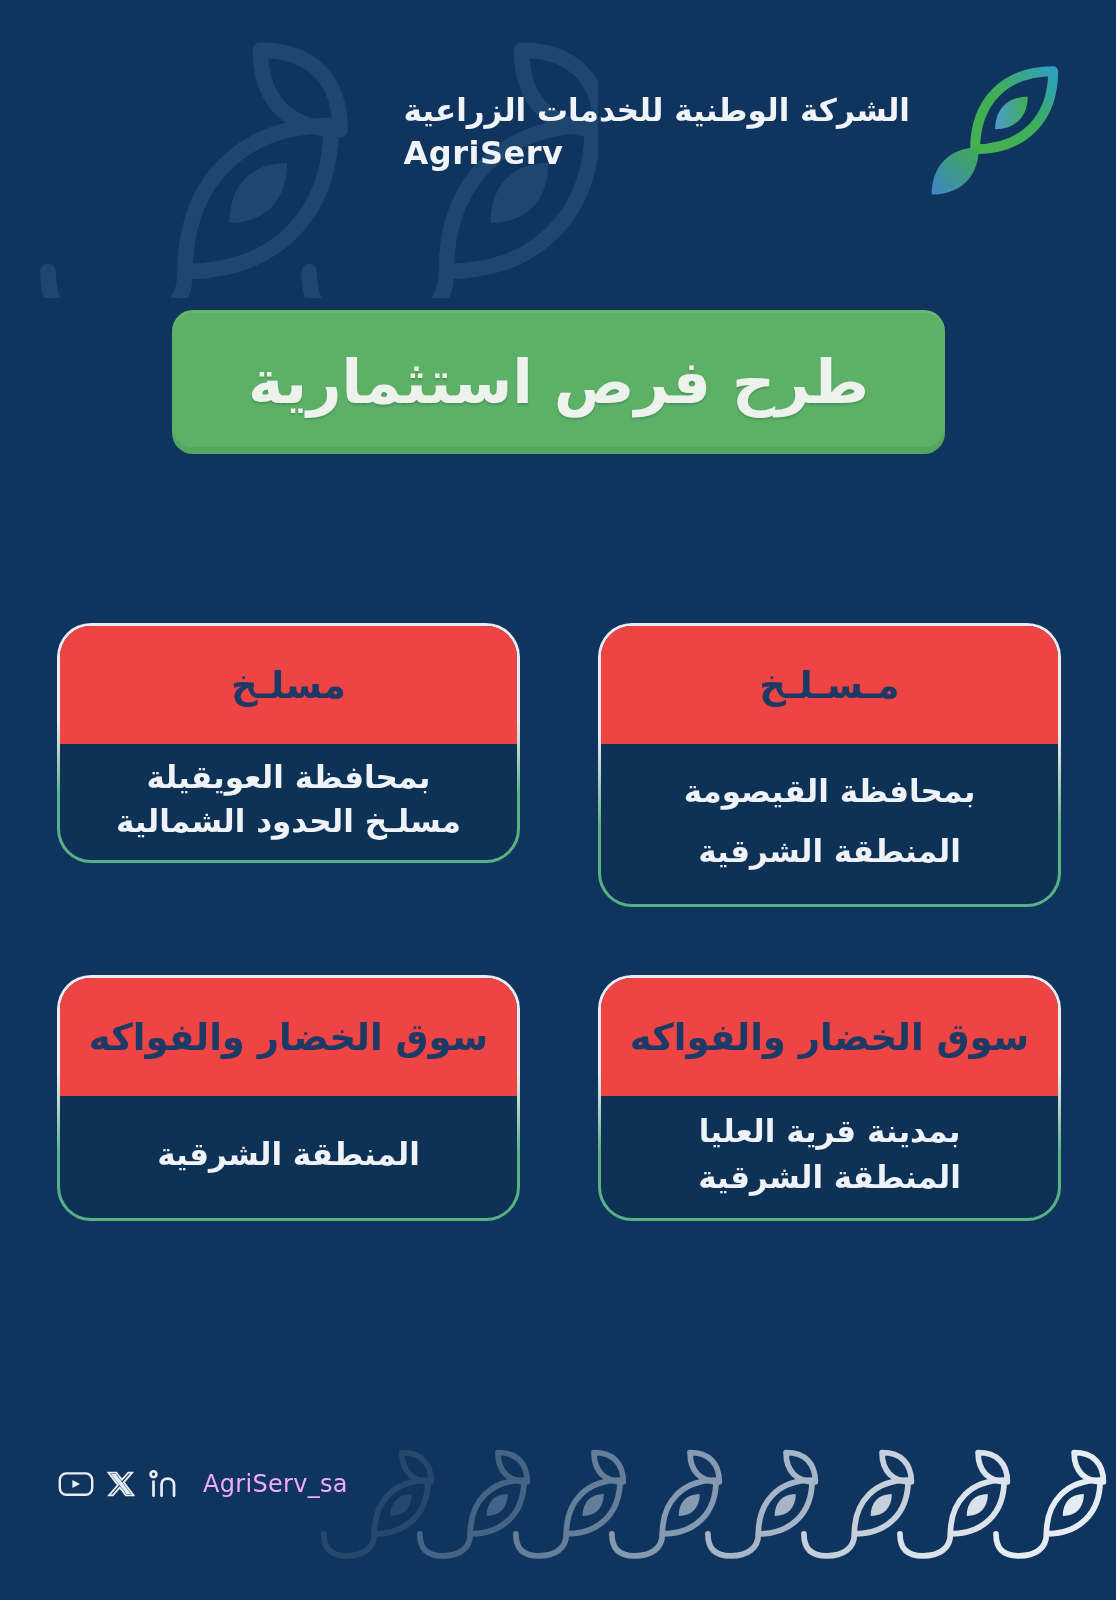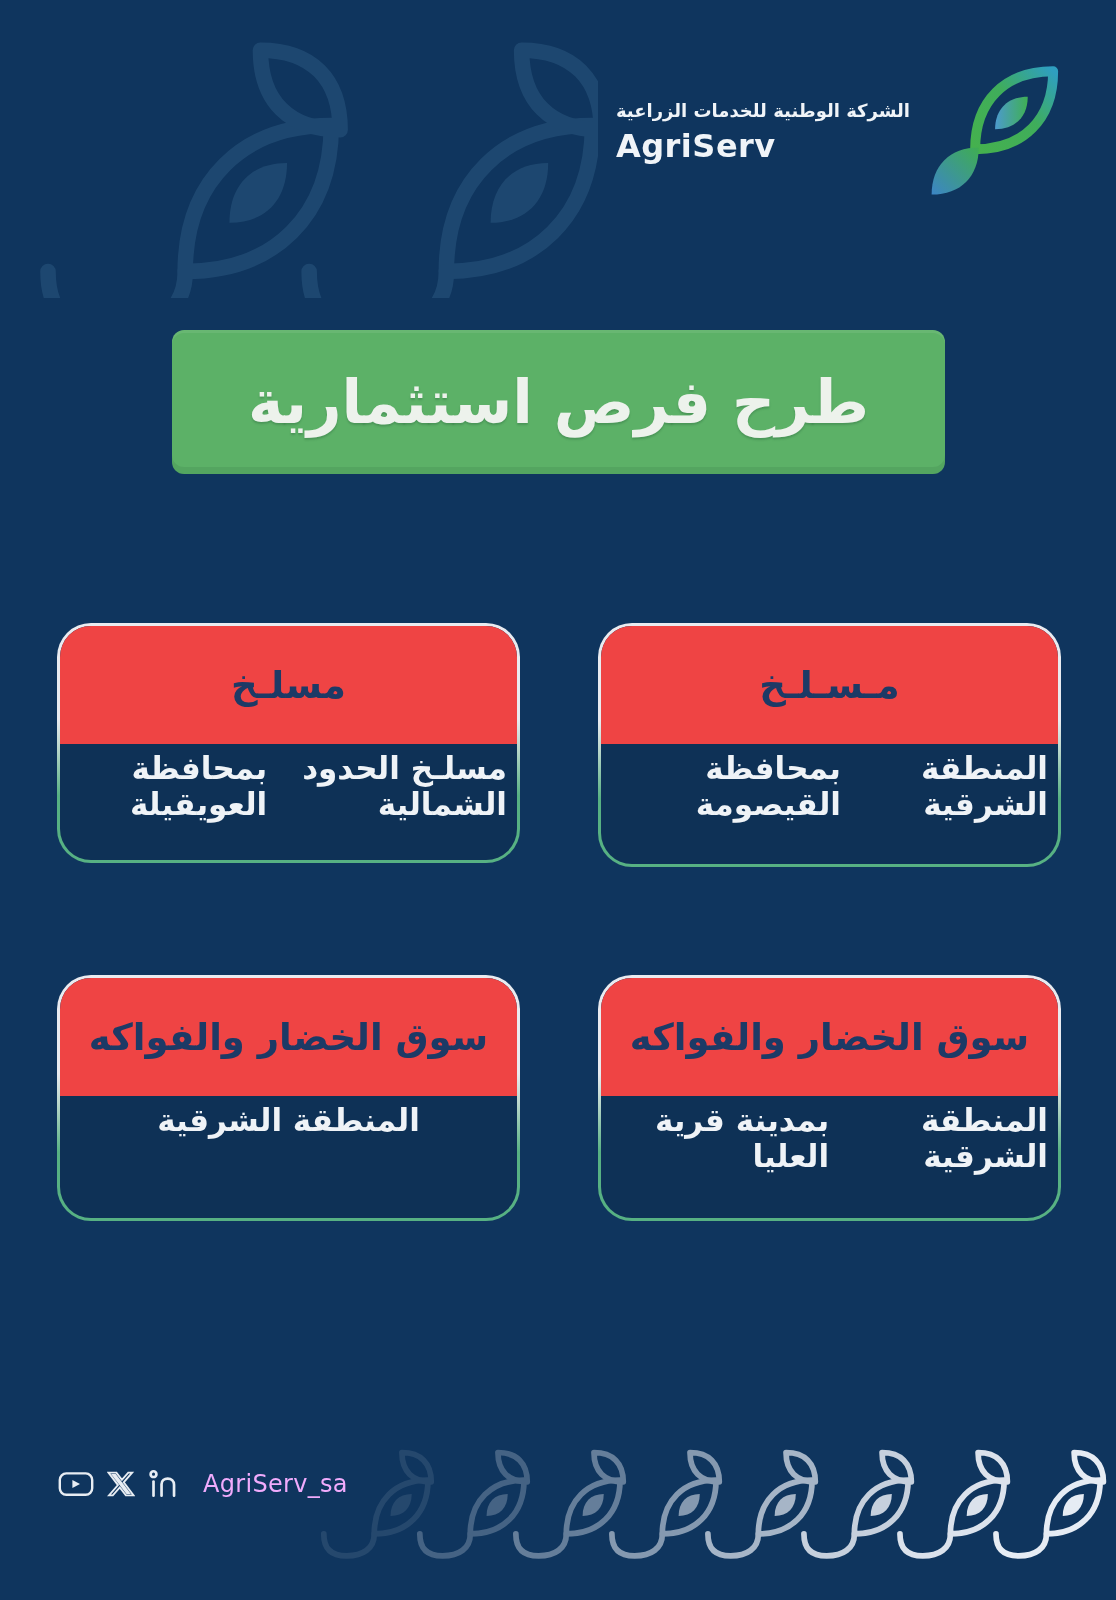--- a/index.html
+++ b/index.html
@@ -8,57 +8,56 @@
     width:1116px;height:1600px;
     background:#0F355E;
     overflow:hidden;
     font-family:"DejaVu Sans","Liberation Sans",sans-serif;
   }
   
   .watermark{position:absolute;left:38px;top:28px;opacity:.55;}
   
   .brand{position:absolute;top:58px;right:52px;display:flex;align-items:center;gap:18px;}
   .brand-text{display:flex;flex-direction:column;align-items:flex-end;gap:6px;direction:rtl;}
-  .brand-ar{color:#F0F4F8;font-size:18px;font-weight:700;letter-spacing:0;}
+  .brand-ar{color:#F0F4F8;font-size:31px;font-weight:700;letter-spacing:0;}
   .brand-en{color:#F0F4F8;font-size:32px;font-weight:700;letter-spacing:.5px;direction:ltr;}
   .brand-logo{flex:0 0 auto;}
   
   .banner{
     position:absolute;left:172px;top:310px;width:773px;height:144px;
-    background:#5CB167;border-radius:12px;
+    background:#5CB167;border-radius:21px;
     display:flex;align-items:center;justify-content:center;
     box-shadow:inset 0 -7px 0 rgba(20,60,40,.10), inset 0 3px 0 rgba(255,255,255,.08);
-    margin-top:20px;
   }
   .banner-text{
     color:#EDF2EC;font-size:60px;font-weight:700;direction:rtl;
     text-shadow:0 2px 2px rgba(25,70,45,.25);
   }
   
   .card{
     position:absolute;width:463px;box-sizing:border-box;
     padding:3px;border-radius:34px;
     background:linear-gradient(180deg,#E9EBF0 0%,#E9EBF0 40%,#BBD7CC 52%,#57B183 72%,#57B183 100%);
   }
   .card-tl{left:57px;top:623px;height:240px;}
-  .card-tr{left:598px;top:623px;height:244px;}
+  .card-tr{left:598px;top:623px;height:284px;}
   .card-bl{left:57px;top:975px;height:246px;}
   .card-br{left:598px;top:975px;height:246px;}
   .card-inner{
     height:100%;border-radius:31px;overflow:hidden;
     background:#0E3156;display:flex;flex-direction:column;
   }
   .card-header{
     flex:0 0 118px;background:#ef4444;
     display:flex;align-items:center;justify-content:center;
   }
   .card-title{color:#1D3A66;font-size:37px;font-weight:700;direction:rtl;}
   .card-body{
-    flex:1 1 auto;display:flex;flex-direction:row;
-    justify-content:space-evenly;
+    flex:1 1 auto;display:flex;flex-direction:column;
+    align-items:center;justify-content:space-evenly;
     padding:6px 10px 12px;
   }
   .card-line{color:#EFF3F7;font-size:31px;font-weight:700;direction:rtl;}
   
   .social-row{
     position:absolute;left:58px;top:1469px;
     display:flex;align-items:center;gap:13px;color:#E8EDF3;
   }
   .social-icon{display:block;}
   .social-handle{color:#f0abfc;font-size:24px;font-weight:400;margin-left:10px;letter-spacing:.3px;}

